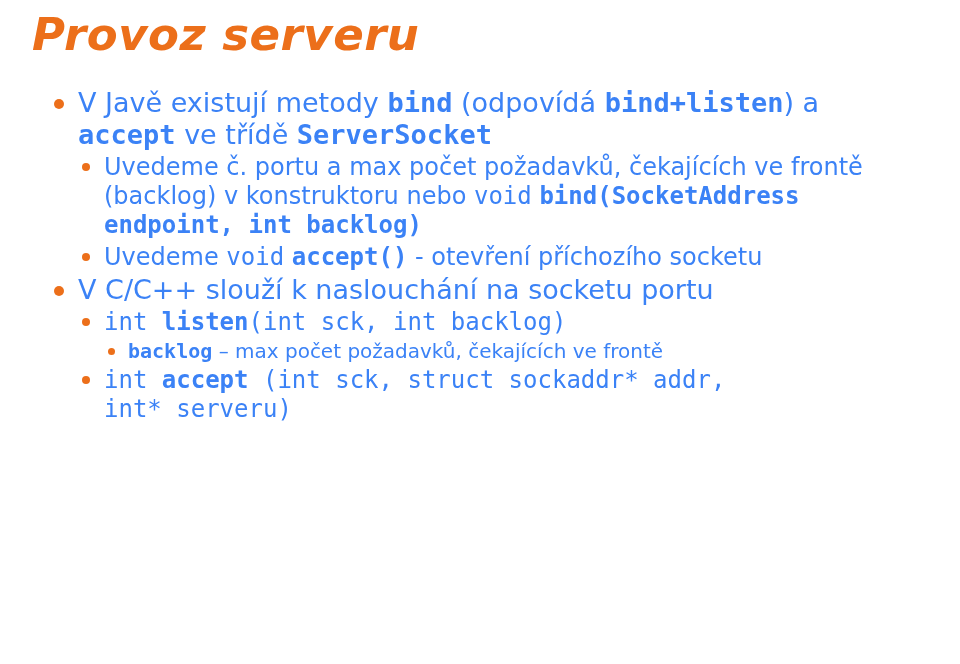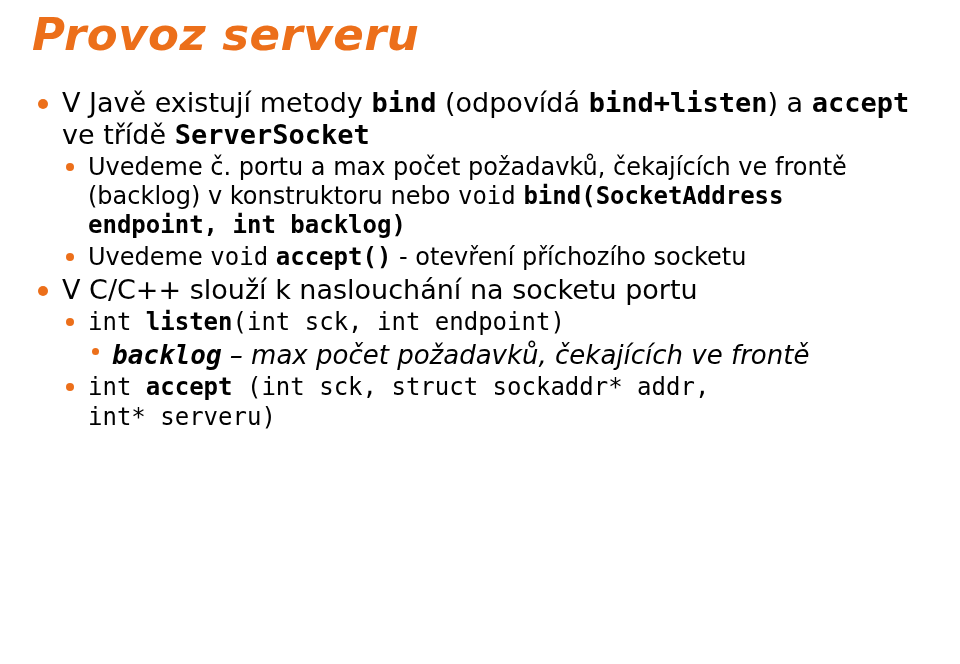--- a/index.html
+++ b/index.html
@@ -22,22 +22,22 @@
     color: #ec6f1a;
     font-weight: 800;
     font-size: 45px;
     font-style: italic;
     letter-spacing: 0.5px;
     margin: 0 0 26px -2px;
   }
   ul.lvl1 {
     list-style: none;
     padding: 0;
-    margin: 0;
-    color: #000000;
+    margin: 16px;
+    color: #3b82f6;
     font-size: 27px;
     line-height: 1.18;
   }
   ul.lvl1 > li {
     position: relative;
     padding-left: 28px;
     margin: 0 0 2px 0;
   }
   ul.lvl1 > li::before {
     content: "";
@@ -68,22 +68,21 @@
     top: 10px;
     width: 8px;
     height: 8px;
     background: #ec6f1a;
     border-radius: 50%;
   }
   ul.lvl3 {
     list-style: none;
     padding: 0;
     margin: 2px 0 0 0;
-    font-size: 26px;
-    font-style: italic;
+    font-size: 20px;
   }
   ul.lvl3 > li {
     position: relative;
     padding-left: 24px;
     margin: 0 0 2px 0;
     line-height: 1.25;
   }
   ul.lvl3 > li::before {
     content: "";
     position: absolute;
@@ -118,21 +117,21 @@
           <span>Uvedeme </span><span class="mono">void</span><span> </span><span class="mono"><b>accept()</b></span><span> - otevření příchozího socketu</span>
         </li>
       </ul>
     </li>
 
     <li>
       <span>V C/C++ slouží k naslouchání na socketu portu</span>
 
       <ul class="lvl2">
         <li>
-          <span class="mono"><span>int </span><b>listen</b><span>(int sck, int endpoint)</span></span>
+          <span class="mono"><span>int </span><b>listen</b><span>(int sck, int backlog)</span></span>
           <ul class="lvl3">
             <li>
               <b class="mono"></b><b class="mono">backlog</b><span> – max počet požadavků, čekajících ve frontě</span>
             </li>
           </ul>
         </li>
         <li>
           <span class="mono"><span>int </span><b>accept</b><span> (int sck, struct sockaddr* addr,</span></span><br>
           <span class="mono">int* serveru)</span>
         </li>

